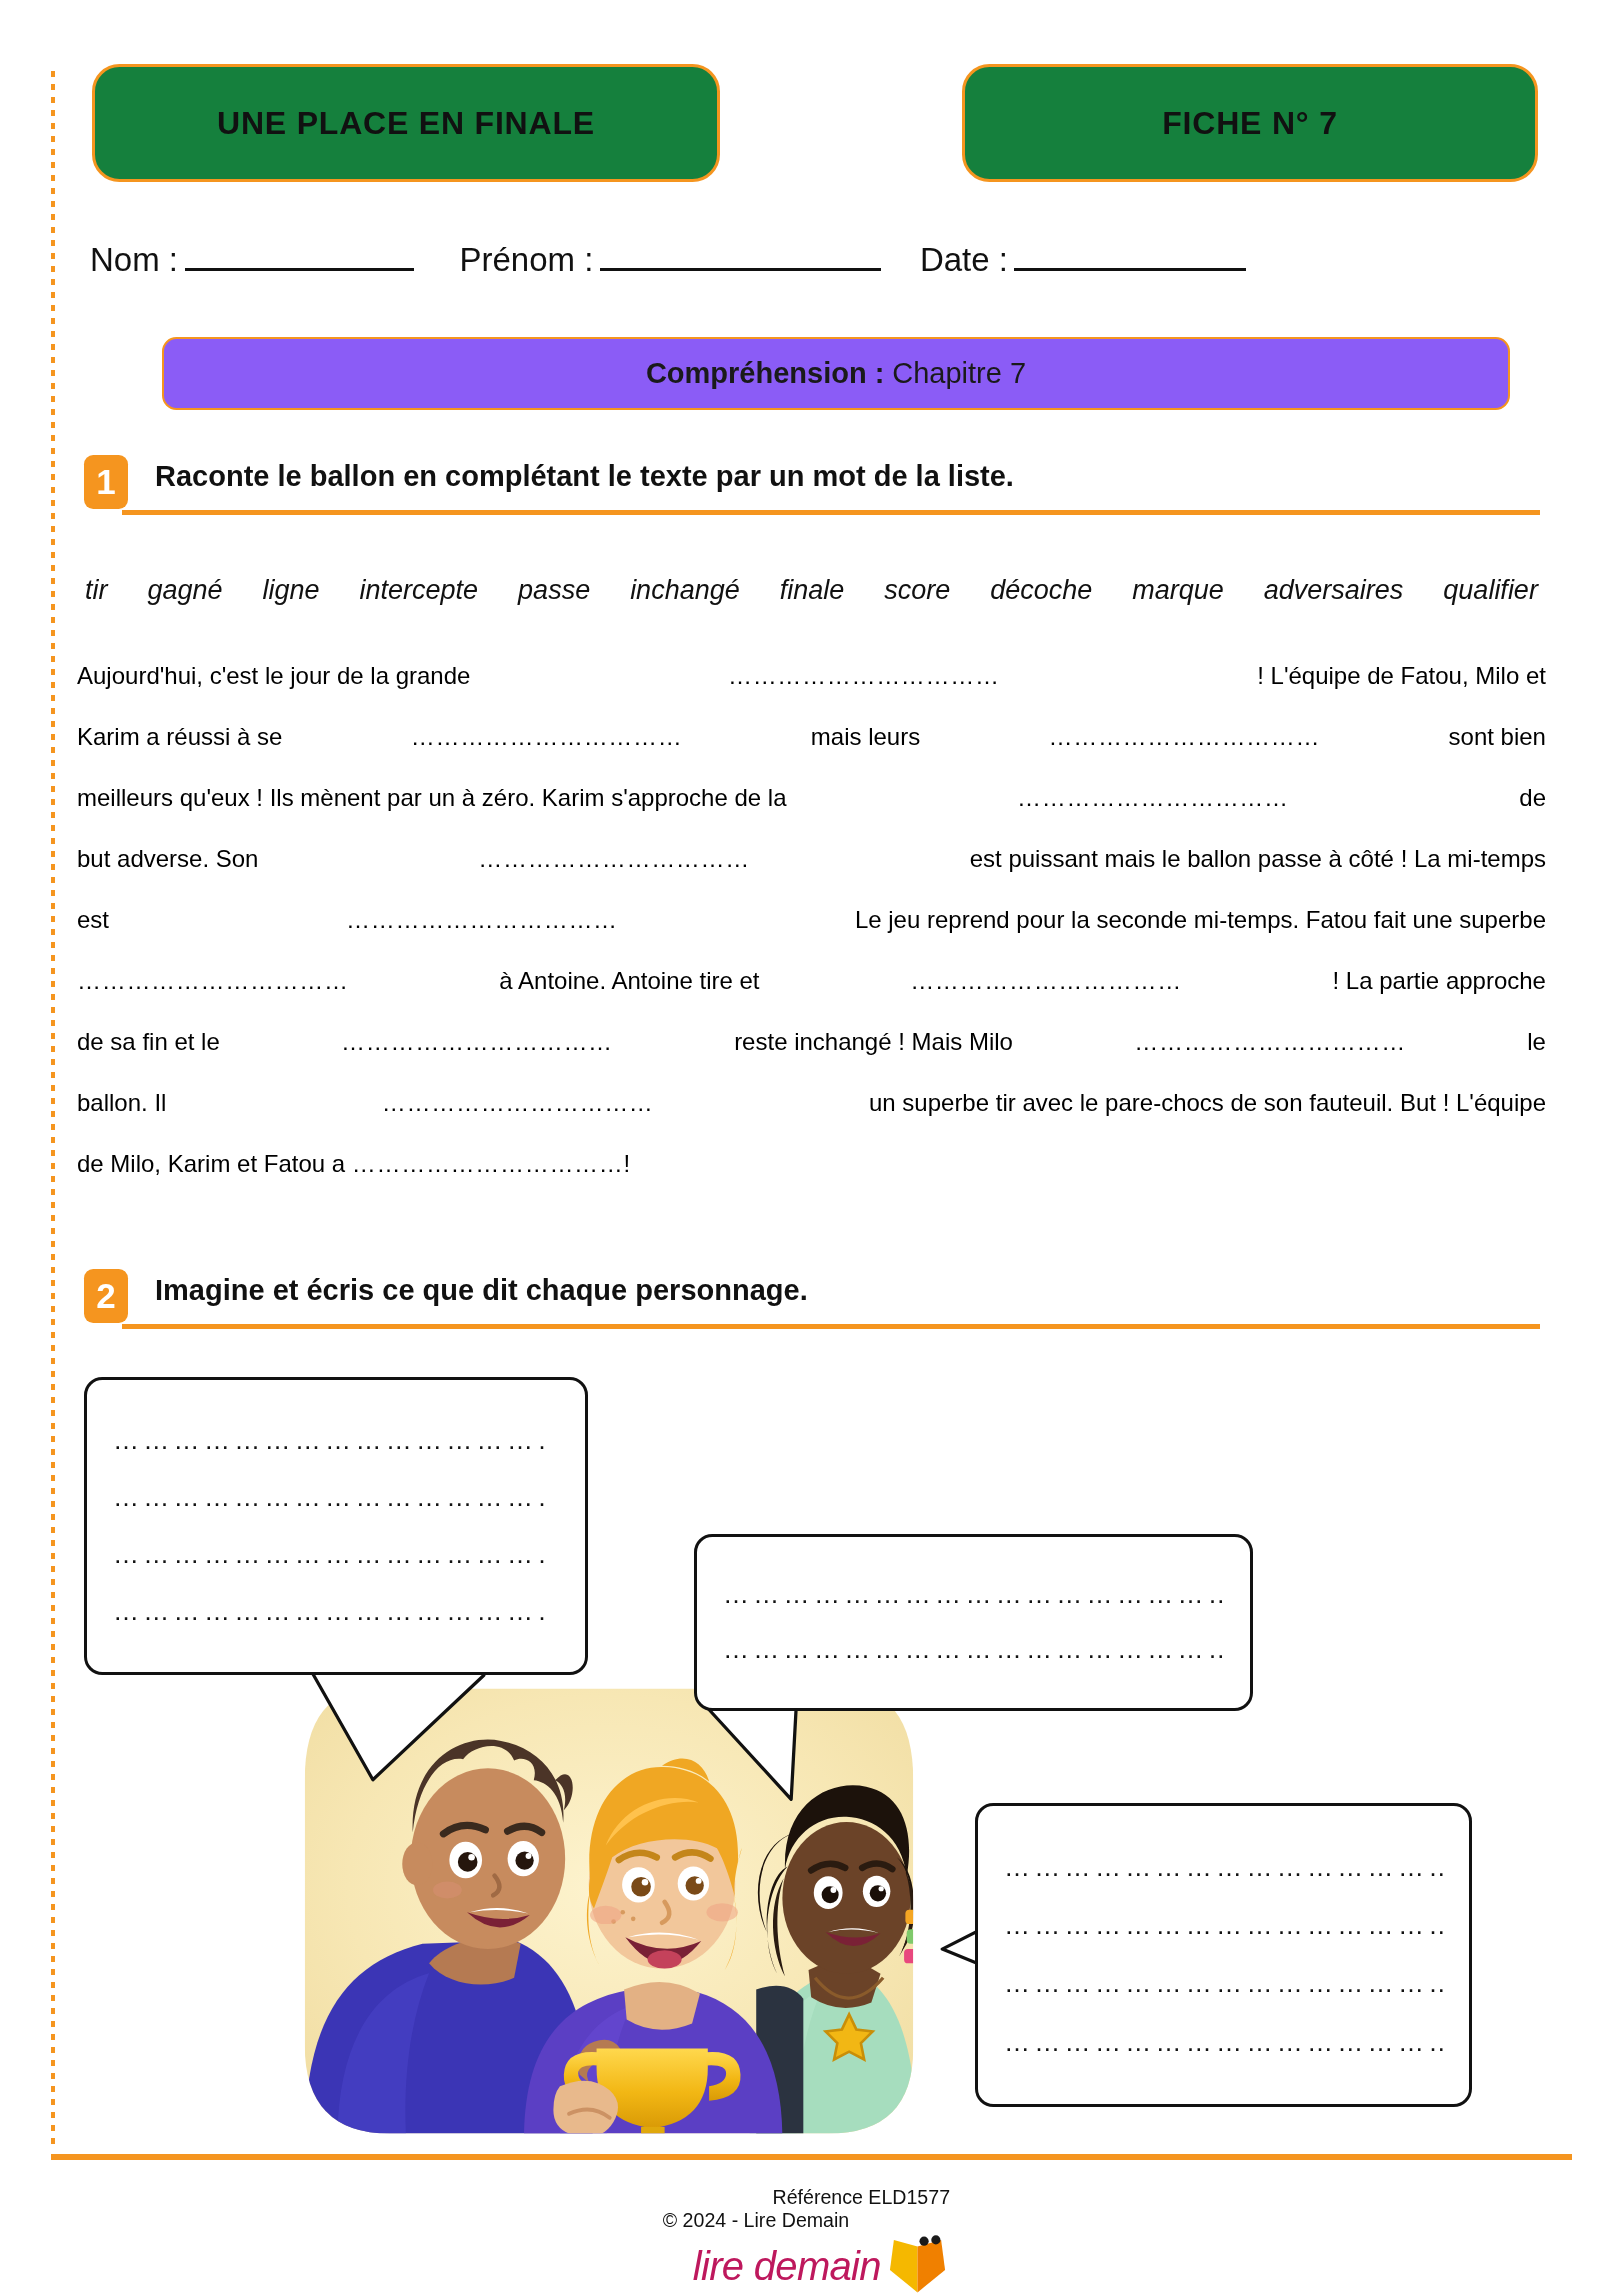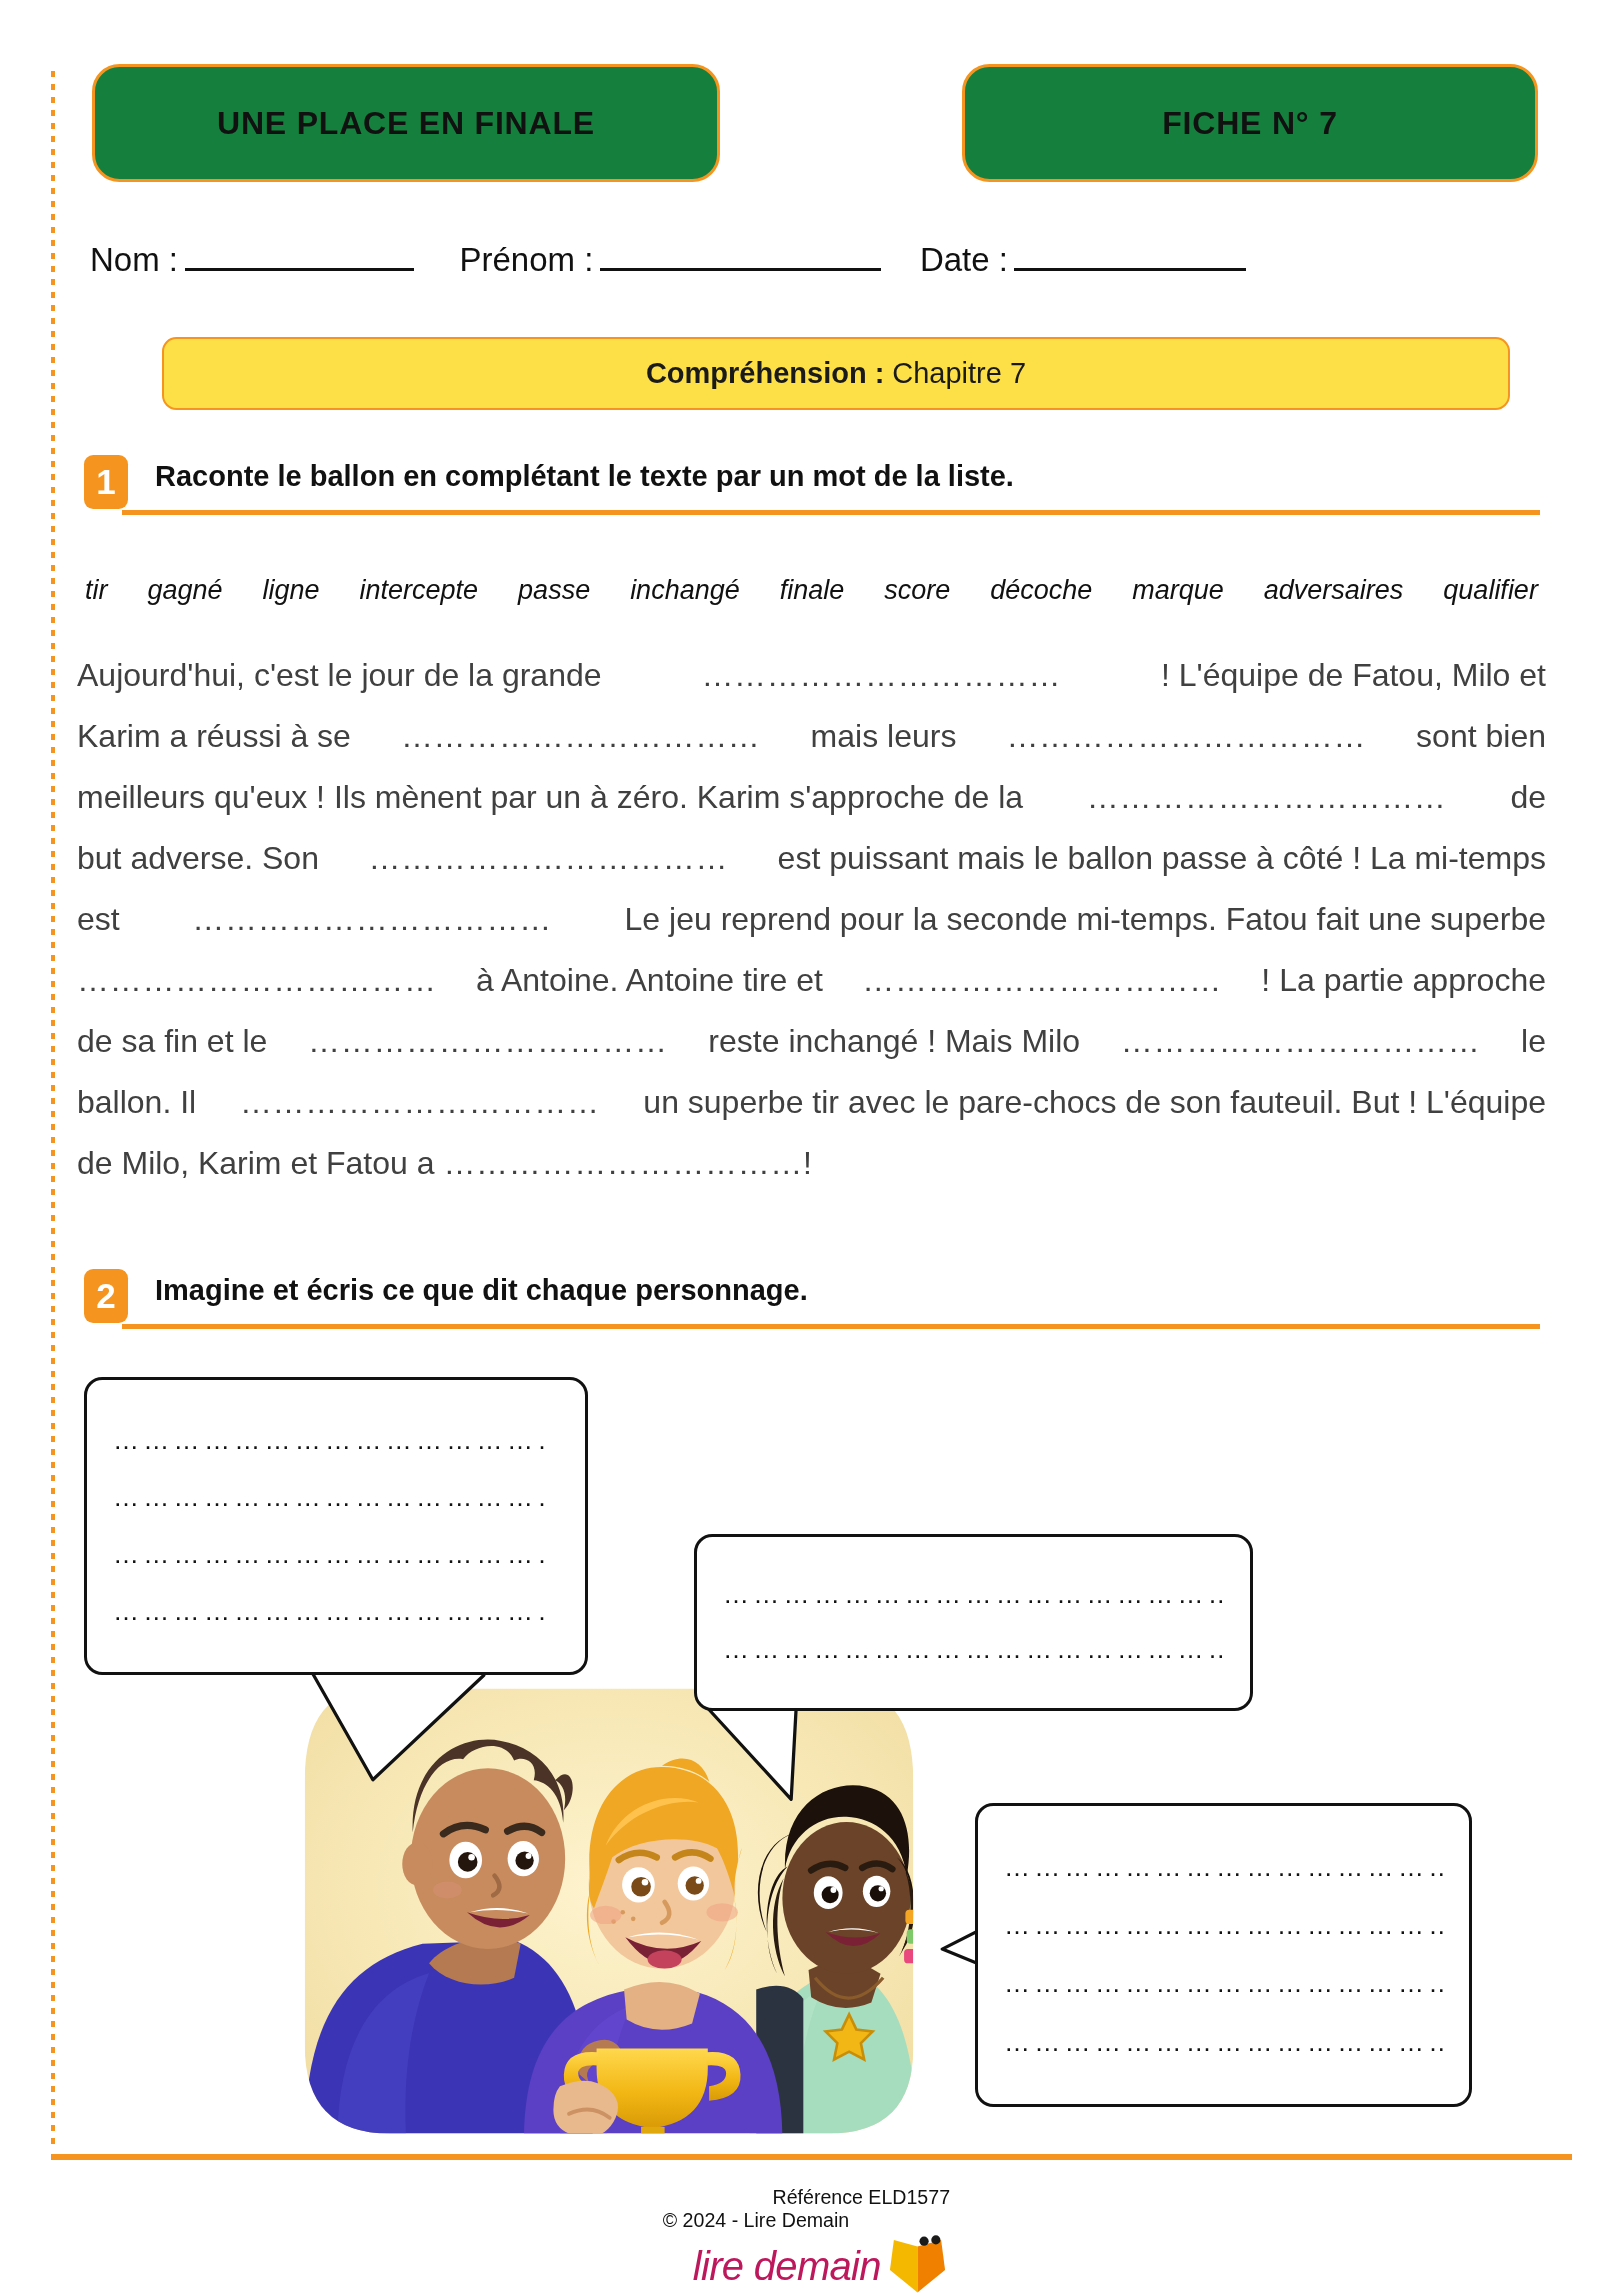--- a/index.html
+++ b/index.html
@@ -54,21 +54,21 @@
   .rule.date{ width:232px; }
   .identity .gap-a{ width:46px; display:inline-block; }
   .identity .gap-b{ width:39px; display:inline-block; }
 
   
   .comp-box{
     position:absolute; left:162px; top:337px;
     width:1348px; height:73px;
     border:2.6px solid #F5951F; border-radius:14.4px;
     display:flex; align-items:center; justify-content:center;
-    box-sizing:border-box; background:#fde047;
+    box-sizing:border-box; background:#8b5cf6;
   }
   .comp-box .strong{ font-size:29px; font-weight:bold; }
   .comp-box .light{ font-size:29px; font-weight:normal; margin-left:7.9px; }
 
   
   .ex-head{ position:absolute; left:84px; width:1456px; height:60px; }
   .ex-head .badge{
     position:absolute; left:0; top:0;
     width:44px; height:54px; border-radius:9.2px;
     background:#F5951F; color:#fff;
@@ -87,21 +87,21 @@
   
   .wordbank{
     position:absolute; left:85px; top:575px; width:1453px;
     font-size:27px; font-style:italic; color:#111;
     display:flex; justify-content:space-between;
   }
 
   
   .cloze{
     position:absolute; left:77px; top:645px; width:1469px;
-    font-size:32px; line-height:61px; color:#404040;
+    font-size:24px; line-height:61px; color:#000000;
   }
   .cloze .ln{ display:block; white-space:nowrap; }
   .cloze .ln.just{ display:flex; justify-content:space-between; }
   .cloze .dots{ letter-spacing:0.7px; }
 
   
   .bubble{
     position:absolute; background:#fff;
     border:3.3px solid #111; border-radius:18.3px;
     box-sizing:border-box; z-index:5;

